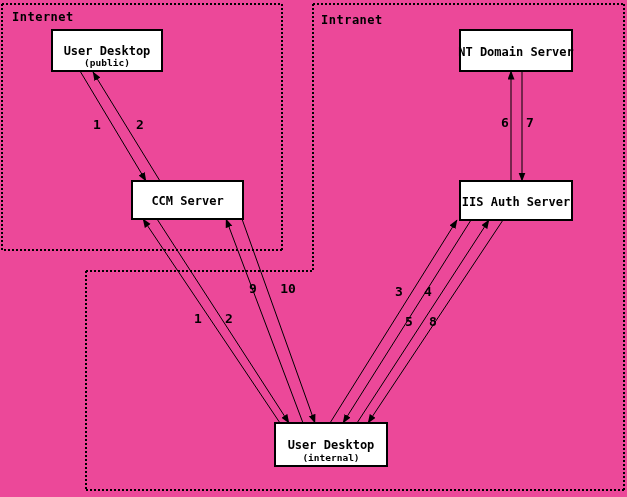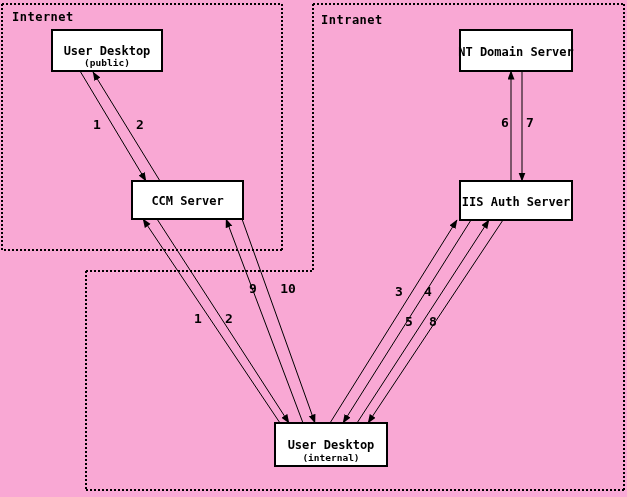--- a/index.html
+++ b/index.html
@@ -4,21 +4,21 @@
 <style>
   html, body {
     margin: 0;
     padding: 0;
     background: #ffffff;
   }
   #stage {
     position: relative;
     width: 627px;
     height: 497px;
-    background: #f9a8d4;
+    background: #ec4899;
     overflow: hidden;
   }
   svg text {
     font-family: "DejaVu Sans Mono", "Liberation Mono", monospace;
     font-weight: bold;
     fill: #000000;
   }
   .zone-label   { font-size: 12px; letter-spacing: 0.5px; }
   .node-title   { font-size: 12px; }
   .node-subtitle{ font-size: 9.5px; }

